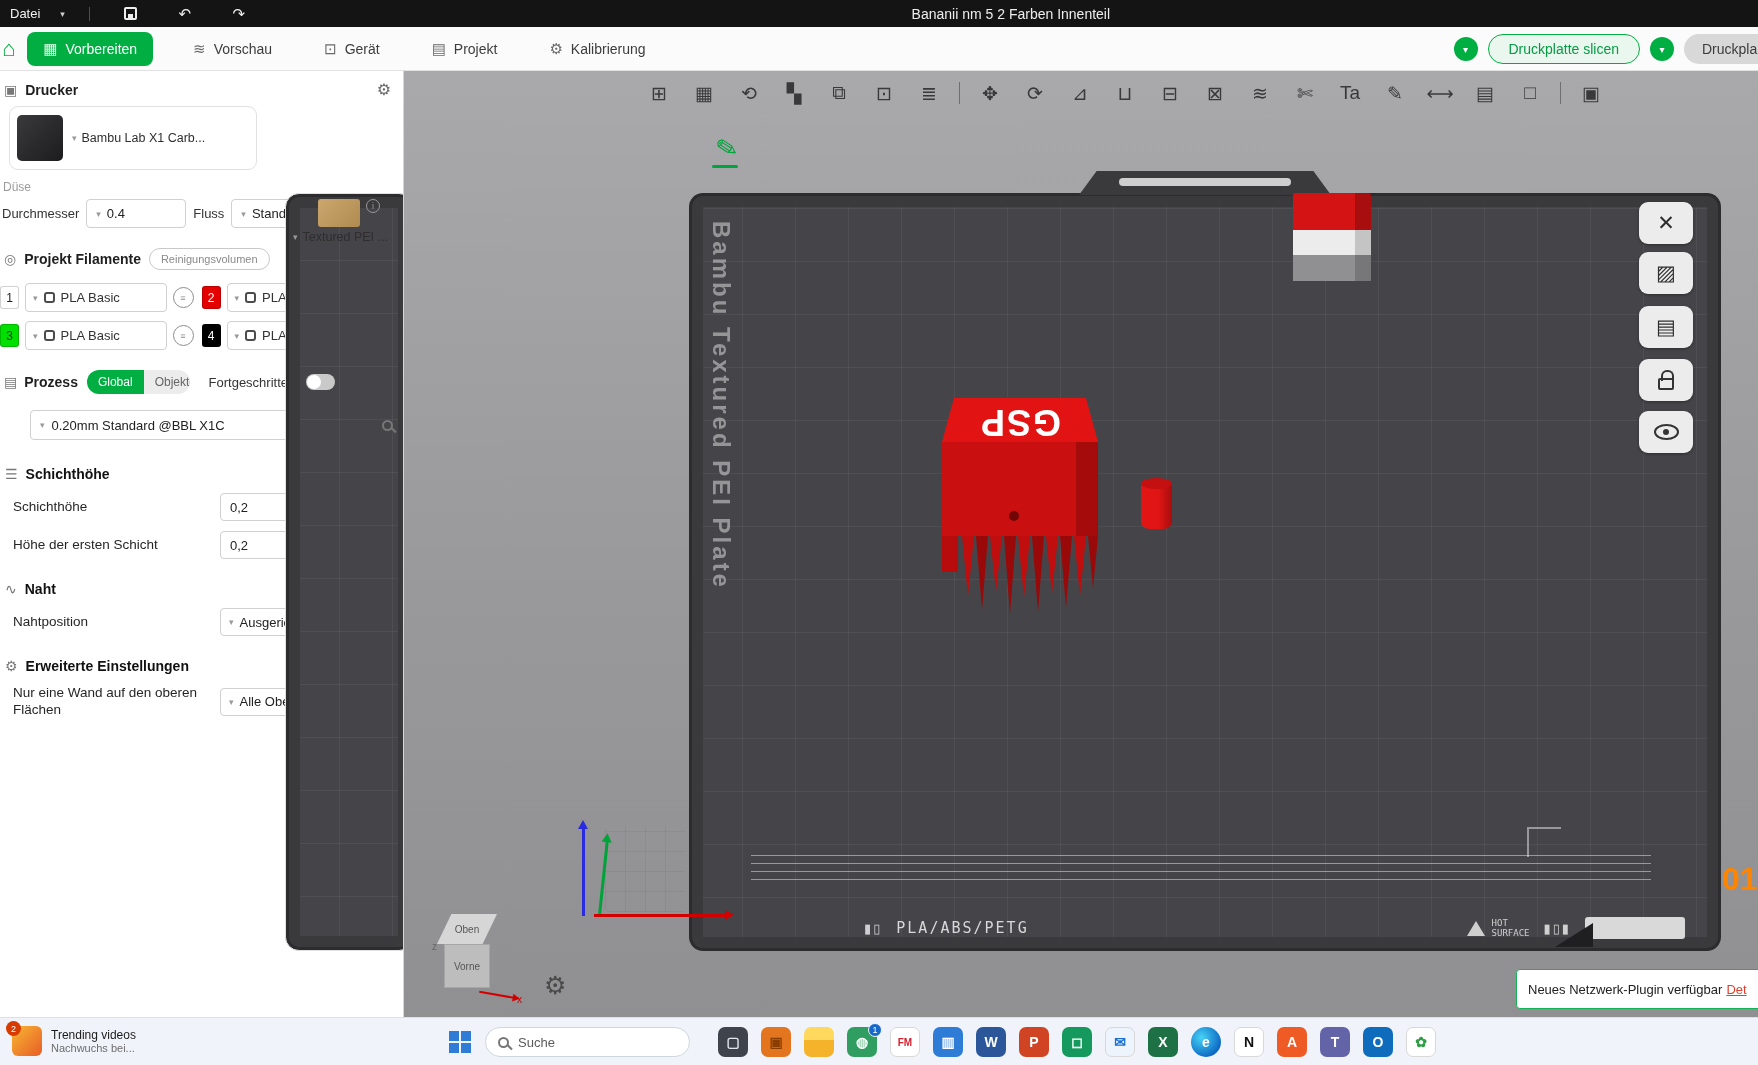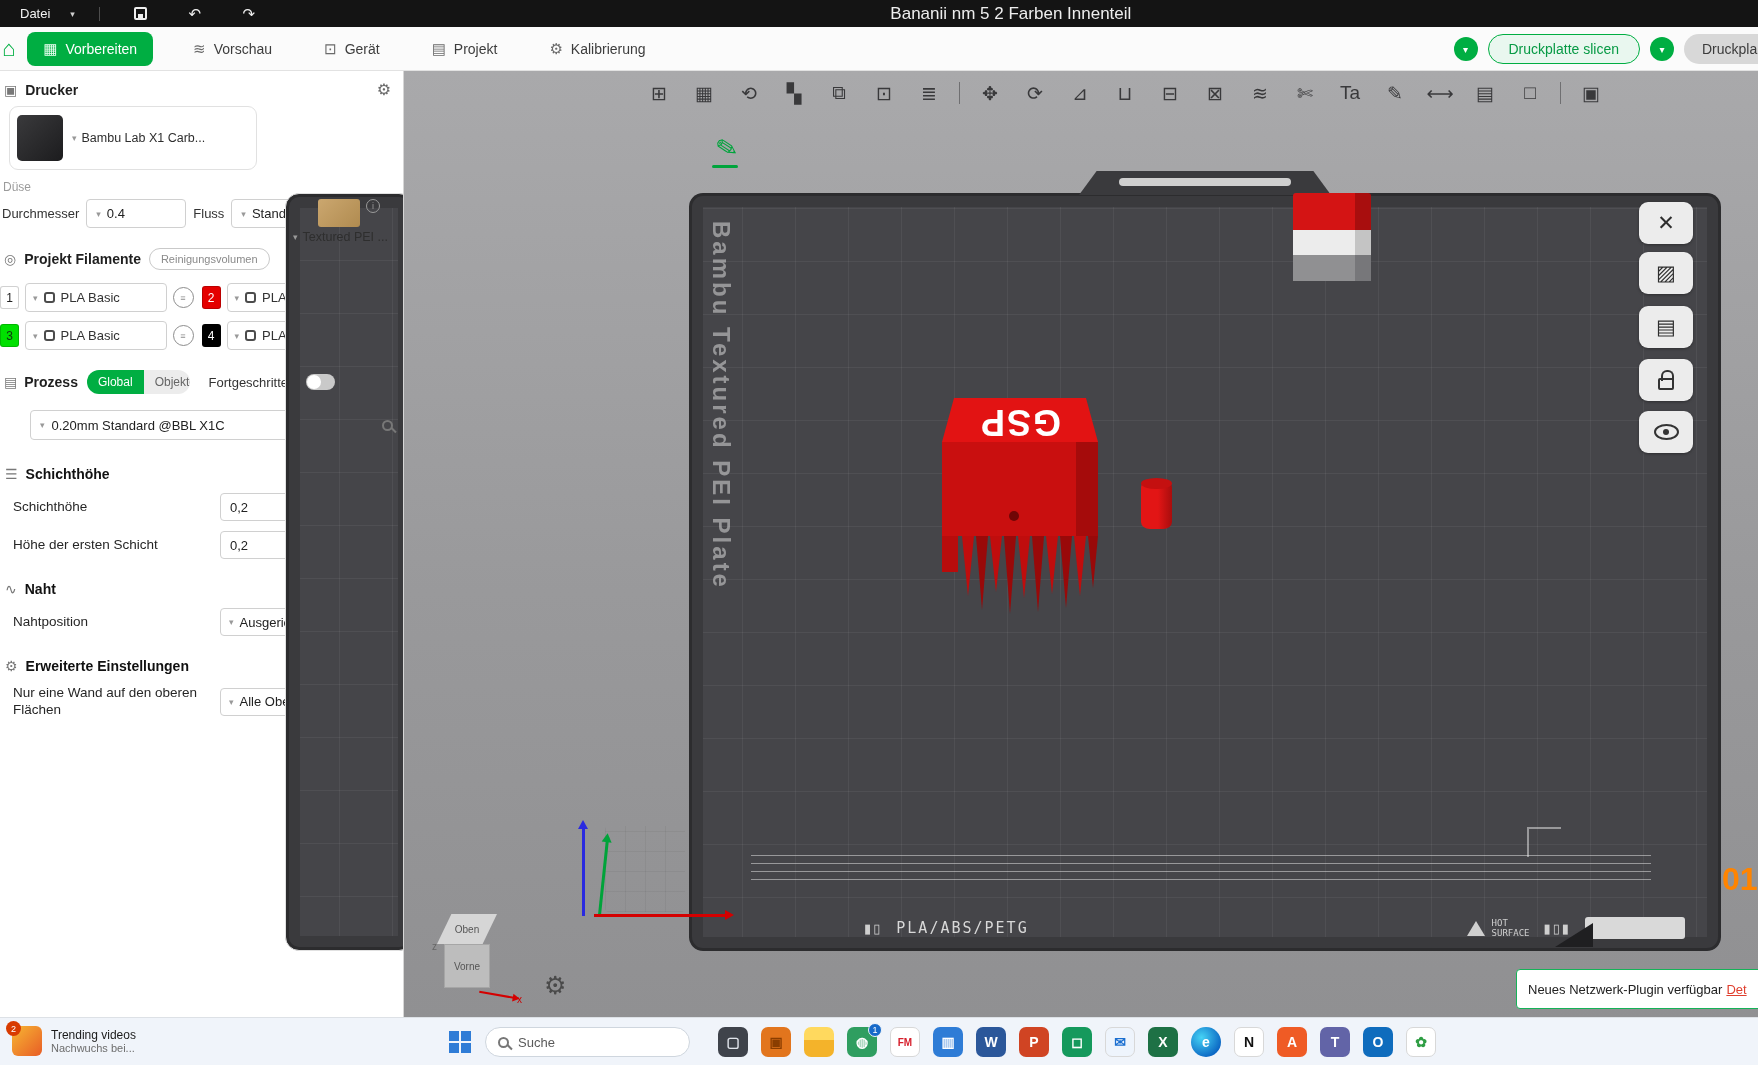--- a/index.html
+++ b/index.html
@@ -1,26 +1,26 @@
 <!DOCTYPE html>
 <html><head>
 <meta charset="utf-8">
 <style>
   * { box-sizing: border-box; margin: 0; padding: 0; }
   html,body { width:1758px; height:1065px; overflow:hidden; font-family:"Liberation Sans",sans-serif; background:#fff; position:relative; }
 
   
   .titlebar{position:absolute;top:0;left:0;right:0;height:27px;background:#141414;display:flex;align-items:center;color:#f2f2f2;font-size:13px;z-index:50;}
-  .tb-menu{display:flex;align-items:center;gap:5px;padding:0 10px;height:100%;margin-left:10px;}
+  .tb-menu{display:flex;align-items:center;gap:5px;padding:0 10px;height:100%;}
   .tb-chev{font-size:9px;color:#cfcfcf;padding:0 10px;}
   .tb-sep{width:1px;height:14px;background:#4d4d4d;margin:0 14px;}
   .tb-ico{width:34px;height:100%;display:flex;align-items:center;justify-content:center;font-size:15px;color:#eee;margin:0 10px;}
   .floppy{width:13px;height:13px;border:2px solid #eee;border-radius:2px;position:relative;}
   .floppy::after{content:"";position:absolute;left:2px;bottom:0;width:5px;height:4px;background:#eee;}
-  .tb-title{position:absolute;left:57.5%;transform:translateX(-50%);font-size:17px;color:#ededed;white-space:nowrap;}
+  .tb-title{position:absolute;left:57.5%;transform:translateX(-50%);font-size:14px;color:#ededed;white-space:nowrap;}
 
   
   .tabbar{position:absolute;top:27px;left:0;right:0;height:44px;background:#fbfbfb;border-bottom:1px solid #e2e2e2;display:flex;align-items:center;z-index:40;}
   .home{color:#00AE42;font-size:22px;margin:0 12px 0 2px;}
   .tab{display:flex;align-items:center;gap:8px;color:#3d3d3d;font-size:14px;padding:7px 12px;margin-right:28px;border-radius:8px;white-space:nowrap;}
   .tab .ticon{font-size:15px;color:#6b6b6b;}
   .tab.active{background:#00AE42;color:#fff;padding:8px 16px;}
   .tab.active .ticon{color:#eafff2;}
   .tab-right{position:absolute;right:-36px;top:7px;display:flex;align-items:center;gap:10px;}
   .circle-btn{width:24px;height:24px;border-radius:50%;background:#00AE42;color:#fff;display:flex;align-items:center;justify-content:center;font-size:10px;flex:none;}

